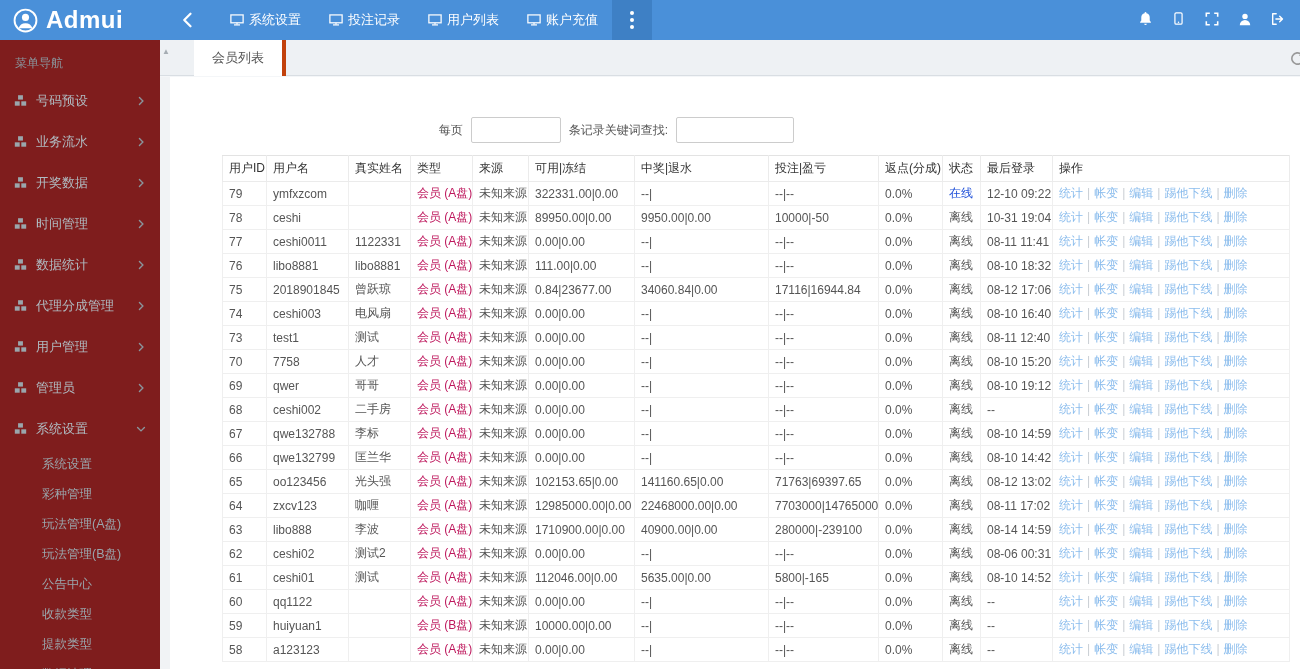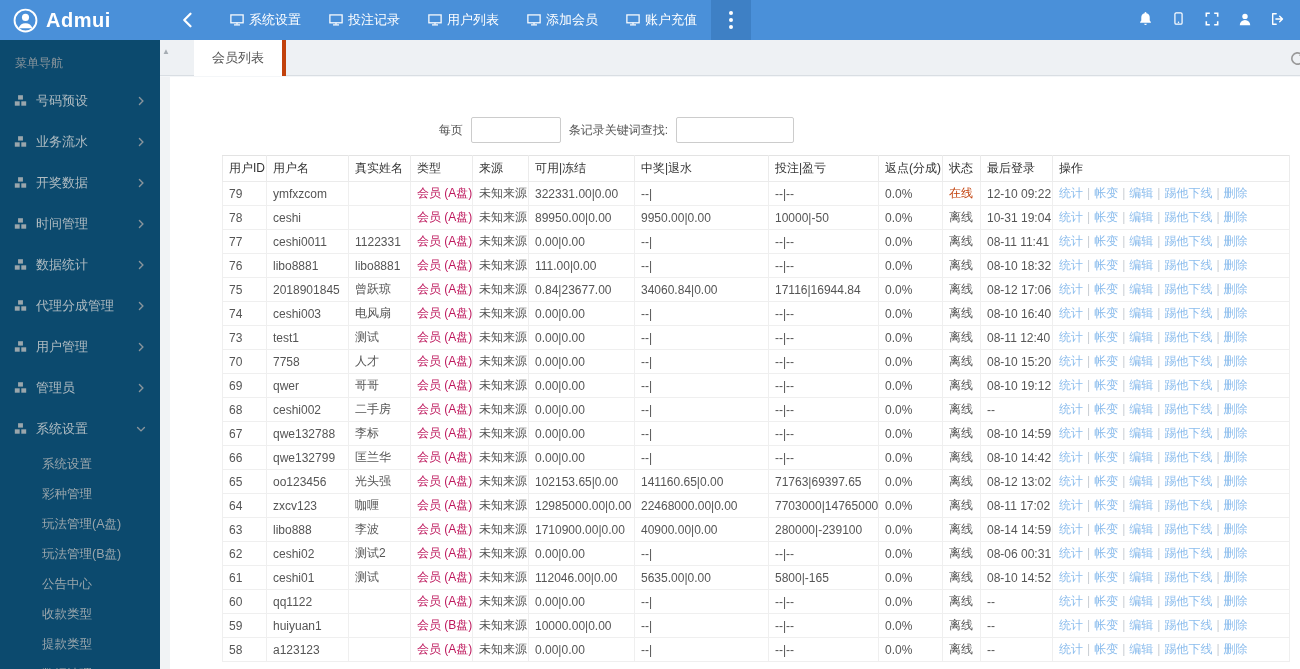--- a/index.html
+++ b/index.html
@@ -3,33 +3,33 @@
 <meta charset="utf-8">
 <style>
   * { margin:0; padding:0; box-sizing:border-box; }
   html,body { width:1300px; height:669px; overflow:hidden; }
   body { font-family:"Liberation Sans","DejaVu Sans",sans-serif; background:#f4f6f8; position:relative; font-size:12px; color:#555; }
 
   
   .navbar { position:absolute; top:0; left:0; width:1300px; height:40px; background:#4a90d9; display:flex; align-items:stretch; z-index:10; }
   .brand { width:160px; display:flex; align-items:center; padding-left:13px; color:#fff; }
   .brand .logo-icon { display:flex; margin-right:8px; }
-  .brand .brand-text { font-size:20px; font-weight:bold; letter-spacing:.5px; }
+  .brand .brand-text { font-size:24px; font-weight:bold; letter-spacing:.5px; }
   .nav-back { width:56px; display:flex; align-items:center; justify-content:center; color:#fff; cursor:pointer; }
   .nav-menu { display:flex; align-items:stretch; }
   .nav-item { display:flex; align-items:center; padding:0 14px; color:#fff; font-size:13px; cursor:pointer; white-space:nowrap; }
   .nav-item .mi { display:flex; margin-right:5px; opacity:.95; }
   .nav-more { width:40px; background:#3e80c5; display:flex; flex-direction:column; align-items:center; justify-content:center; gap:3px; cursor:pointer; }
   .nav-more i { width:4px; height:4px; border-radius:50%; background:#fff; }
   .nav-spacer { flex:1; }
   .nav-right { display:flex; align-items:stretch; padding-right:6px; }
   .nav-icon-btn { width:33px; display:flex; align-items:center; justify-content:center; color:#fff; cursor:pointer; }
 
   
-  .sidebar { position:absolute; top:40px; left:0; width:160px; height:629px; background:#0c4a6e; overflow:hidden; }
+  .sidebar { position:absolute; top:40px; left:0; width:160px; height:629px; background:#7f1d1d; overflow:hidden; }
   .side-header { padding:15px 15px 8px 15px; color:#8a959c; font-size:12px; }
   .side-menu { list-style:none; }
   .side-item { position:relative; height:41px; display:flex; align-items:center; padding:0 14px; color:#b0bcc2; font-size:13px; cursor:pointer; }
   .side-item .bi { display:flex; margin-right:9px; color:#9aa6ac; }
   .side-item .chev { margin-left:auto; display:flex; color:#8a959c; }
   .side-sub { list-style:none; }
   .side-sub li { height:30px; line-height:30px; padding-left:42px; color:#9aa6ac; font-size:12.5px; cursor:pointer; white-space:nowrap; }
 
   
   .tabbar { position:absolute; top:40px; left:160px; width:1140px; height:36px; background:#eef1f4; border-bottom:1px solid #d9dee3; }
@@ -45,21 +45,21 @@
   .tb-left { display:flex; align-items:center; gap:8px; color:#555; }
   .tb-right { display:flex; align-items:center; gap:8px; color:#555; margin-right:335px; }
   .tb-input { width:90px; height:26px; border:1px solid #ccc; border-radius:2px; padding:0 6px; font-size:12px; color:#555; outline:none; }
   .tb-input.kw { width:118px; }
 
   
   table.grid { width:1068px; border-collapse:collapse; table-layout:fixed; font-size:12px; }
   .grid th { font-weight:normal; color:#333; text-align:left; padding:4px 6px; border:1px solid #ebebeb; border-top:1px solid #e3e3e3; background:#fff; height:22px; white-space:nowrap; overflow:hidden; }
   .grid td { padding:3px 6px; border:1px solid #efefef; color:#555; height:22px; white-space:nowrap; overflow:hidden; }
   .grid a.type-link { color:#be185d; text-decoration:none; cursor:pointer; }
-  .grid .st-on { color:#c2410c; }
+  .grid .st-on { color:#1d4ed8; }
   .grid .st-off { color:#555; }
   .grid .act a { color:#8abced; text-decoration:none; cursor:pointer; }
   .grid .act .sep { color:#c9ced3; margin:0 4px; }
 </style>
 </head>
 <body>
 
 <header class="navbar">
   <div class="brand">
     <span class="logo-icon">
@@ -99,30 +99,20 @@
       </div>
       <div class="nav-item">
         <span class="mi">
           <svg width="14" height="14" viewBox="0 0 16 16">
             <rect x="1" y="2.2" width="14" height="9" fill="none" stroke="currentColor" stroke-width="1.5"></rect>
             <line x1="8" y1="11.2" x2="8" y2="13" stroke="currentColor" stroke-width="1.5"></line>
             <line x1="4.6" y1="13.6" x2="11.4" y2="13.6" stroke="currentColor" stroke-width="1.5"></line>
           </svg>
         </span>
         <span>用户列表</span>
-      </div>
-      <div class="nav-item">
-        <span class="mi">
-          <svg width="14" height="14" viewBox="0 0 16 16">
-            <rect x="1" y="2.2" width="14" height="9" fill="none" stroke="currentColor" stroke-width="1.5"></rect>
-            <line x1="8" y1="11.2" x2="8" y2="13" stroke="currentColor" stroke-width="1.5"></line>
-            <line x1="4.6" y1="13.6" x2="11.4" y2="13.6" stroke="currentColor" stroke-width="1.5"></line>
-          </svg>
-        </span>
-        <span>添加会员</span>
       </div>
       <div class="nav-item">
         <span class="mi">
           <svg width="14" height="14" viewBox="0 0 16 16">
             <rect x="1" y="2.2" width="14" height="9" fill="none" stroke="currentColor" stroke-width="1.5"></rect>
             <line x1="8" y1="11.2" x2="8" y2="13" stroke="currentColor" stroke-width="1.5"></line>
             <line x1="4.6" y1="13.6" x2="11.4" y2="13.6" stroke="currentColor" stroke-width="1.5"></line>
           </svg>
         </span>
         <span>账户充值</span>

